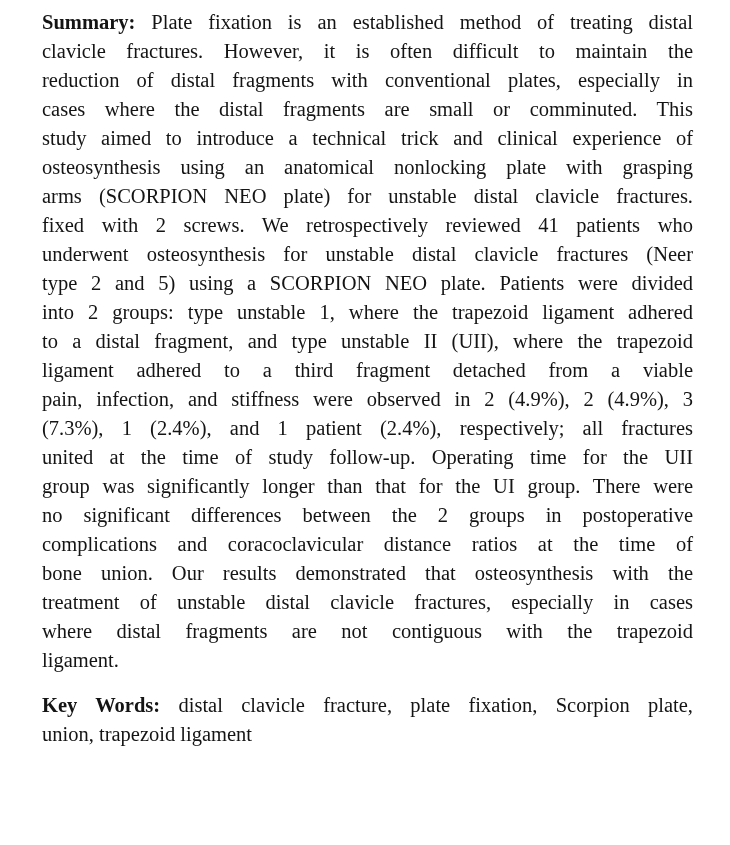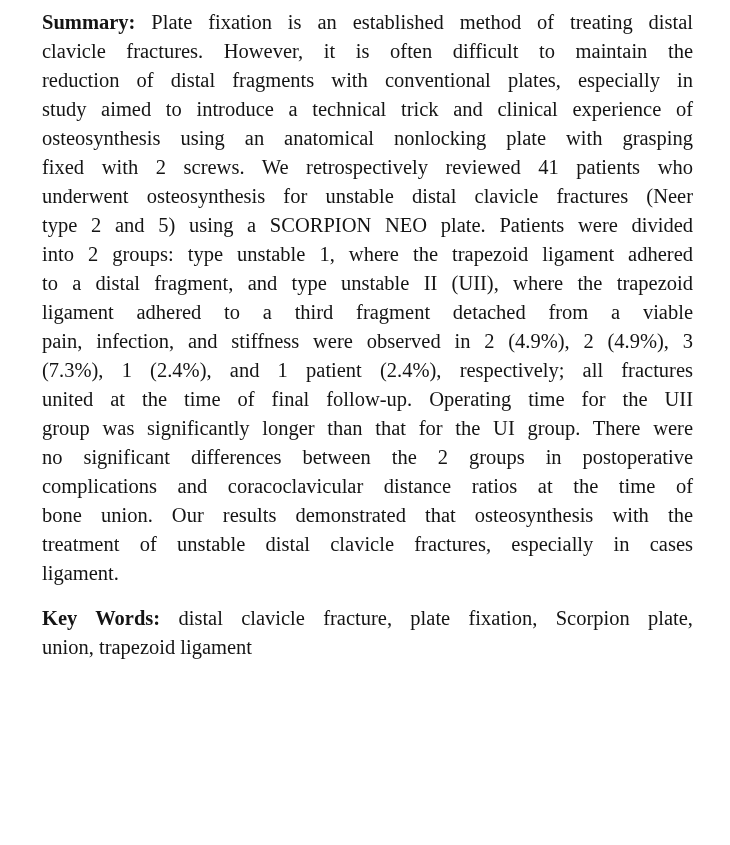--- a/index.html
+++ b/index.html
@@ -42,36 +42,39 @@
 </style>
 </head>
 <body style="background: rgb(255, 255, 255);">
 
 <div class="page" style="color: rgb(20, 20, 20);">
 
   <div class="para">
     <div class="line"><span class="run-in-label">Summary:</span> <span>Plate fixation is an established method of treating distal</span></div>
     <div class="line">clavicle fractures. However, it is often difficult to maintain the</div>
     <div class="line">reduction of distal fragments with conventional plates, especially in</div>
+    <div class="line">cases where the distal fragments are small or comminuted. This</div>
     <div class="line">study aimed to introduce a technical trick and clinical experience of</div>
     <div class="line">osteosynthesis using an anatomical nonlocking plate with grasping</div>
+    <div class="line">arms (SCORPION NEO plate) for unstable distal clavicle fractures.</div>
     <div class="line">fixed with 2 screws. We retrospectively reviewed 41 patients who</div>
     <div class="line">underwent osteosynthesis for unstable distal clavicle fractures (Neer</div>
     <div class="line">type 2 and 5) using a SCORPION NEO plate. Patients were divided</div>
     <div class="line">into 2 groups: type unstable 1, where the trapezoid ligament adhered</div>
     <div class="line">to a distal fragment, and type unstable II (UII), where the trapezoid</div>
     <div class="line">ligament adhered to a third fragment detached from a viable</div>
     <div class="line">pain, infection, and stiffness were observed in 2 (4.9%), 2 (4.9%), 3</div>
     <div class="line">(7.3%), 1 (2.4%), and 1 patient (2.4%), respectively; all fractures</div>
-    <div class="line">united at the time of final follow-up. Operating time for the UII</div>
+    <div class="line">united at the time of study follow-up. Operating time for the UII</div>
     <div class="line">group was significantly longer than that for the UI group. There were</div>
     <div class="line">no significant differences between the 2 groups in postoperative</div>
     <div class="line">complications and coracoclavicular distance ratios at the time of</div>
     <div class="line">bone union. Our results demonstrated that osteosynthesis with the</div>
     <div class="line">treatment of unstable distal clavicle fractures, especially in cases</div>
+    <div class="line">where distal fragments are not contiguous with the trapezoid</div>
     <div class="line para-end">ligament.</div>
   </div>
 
   <div class="para">
     <div class="line"><span class="run-in-label">Key Words:</span> <span>distal clavicle fracture, plate fixation, Scorpion plate,</span></div>
     <div class="line para-end">union, trapezoid ligament</div>
   </div>
 
 </div>
 

